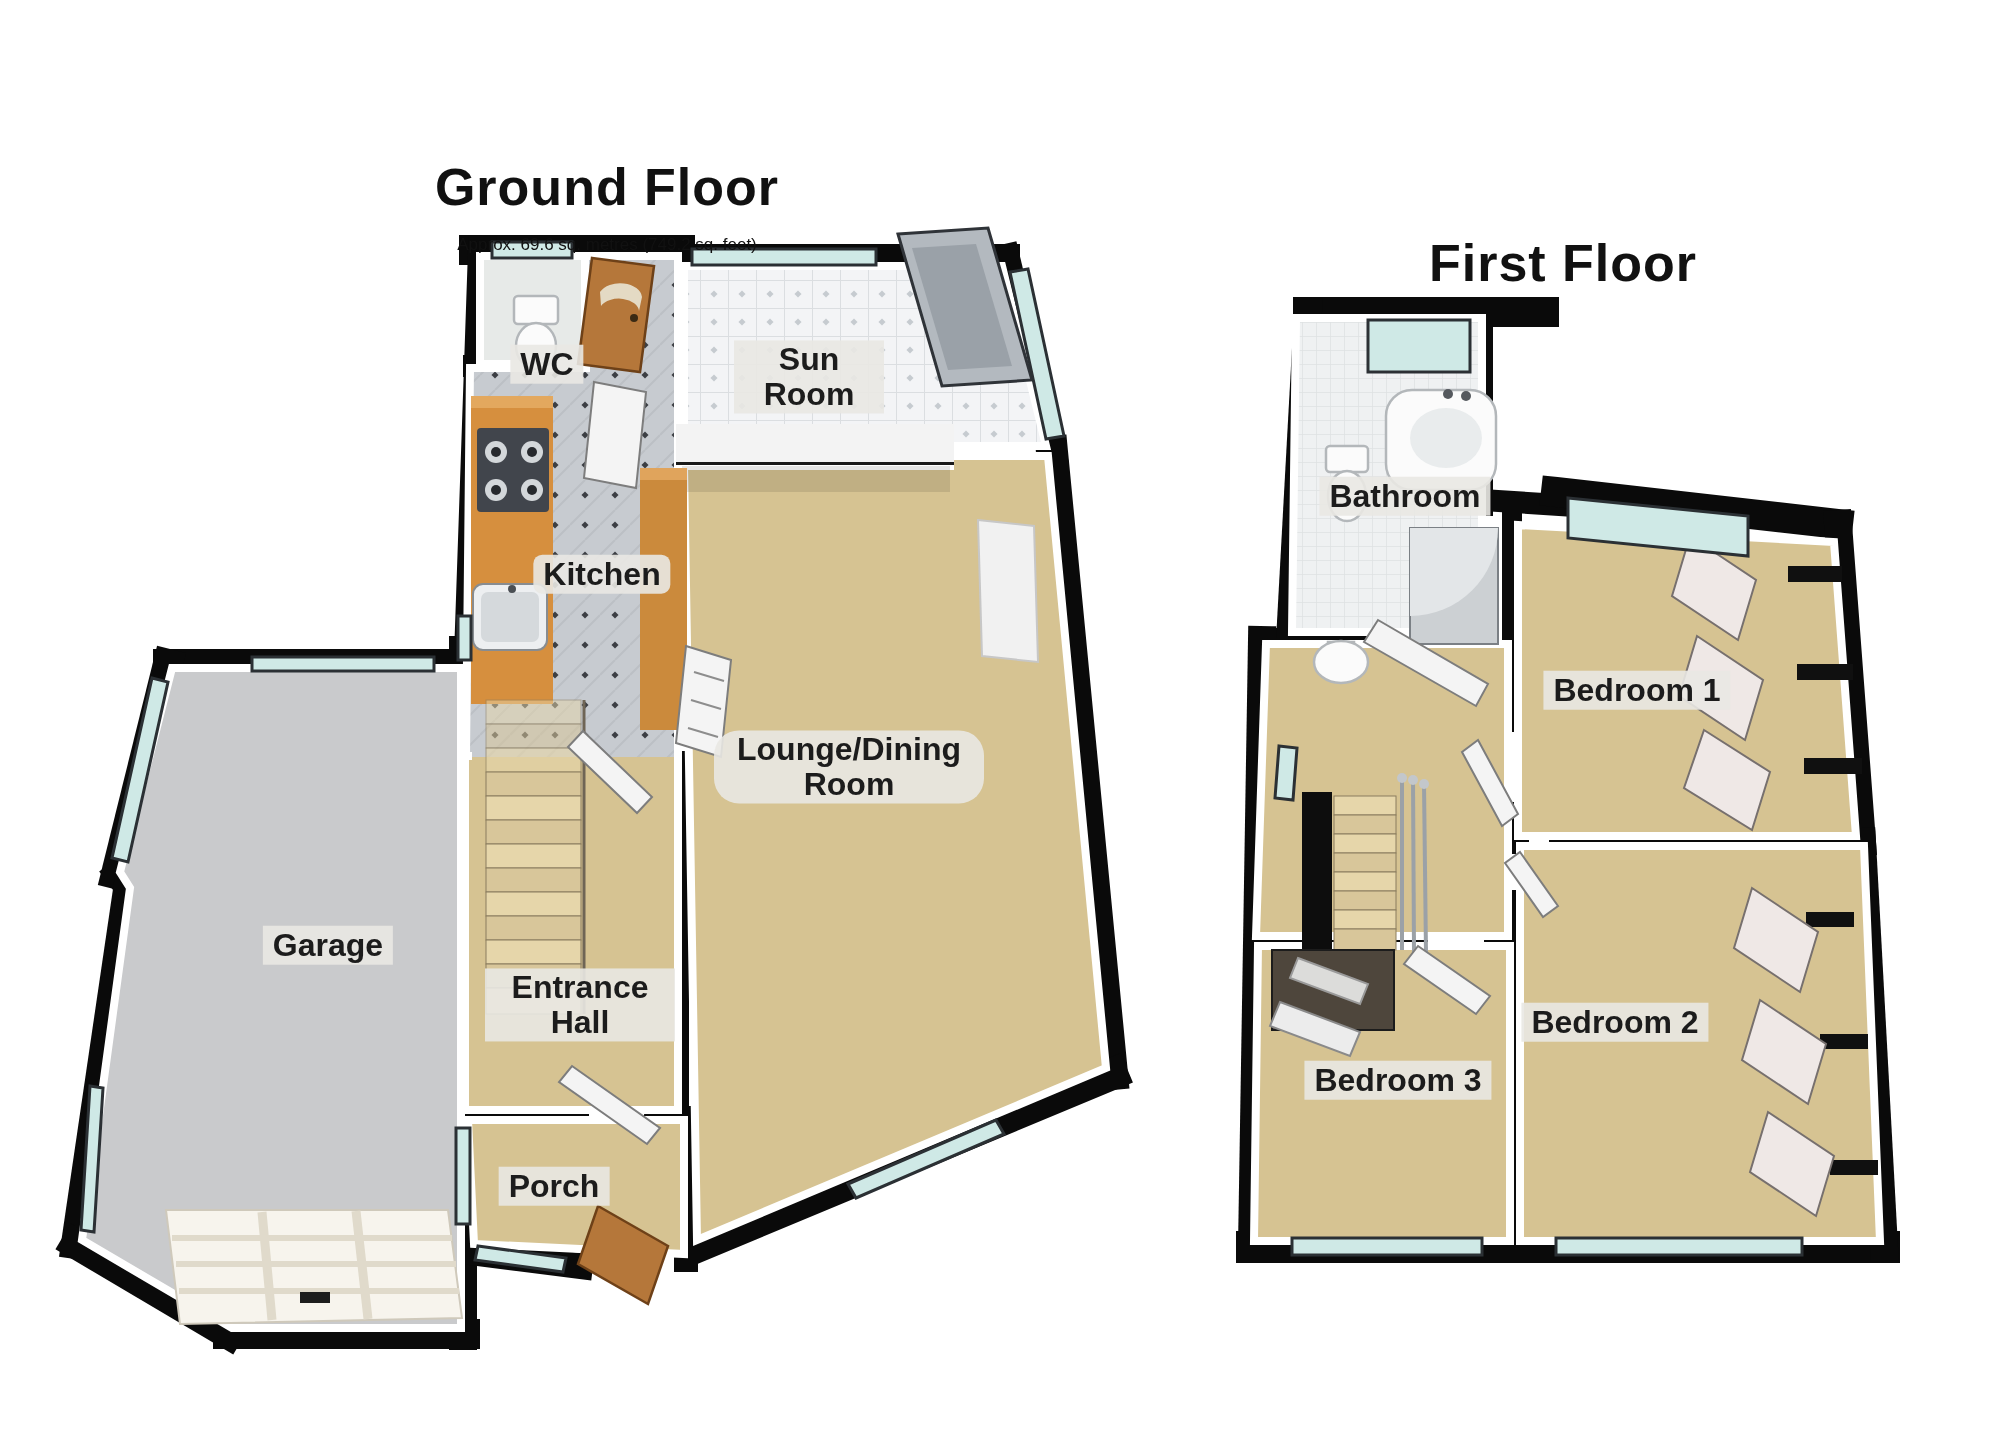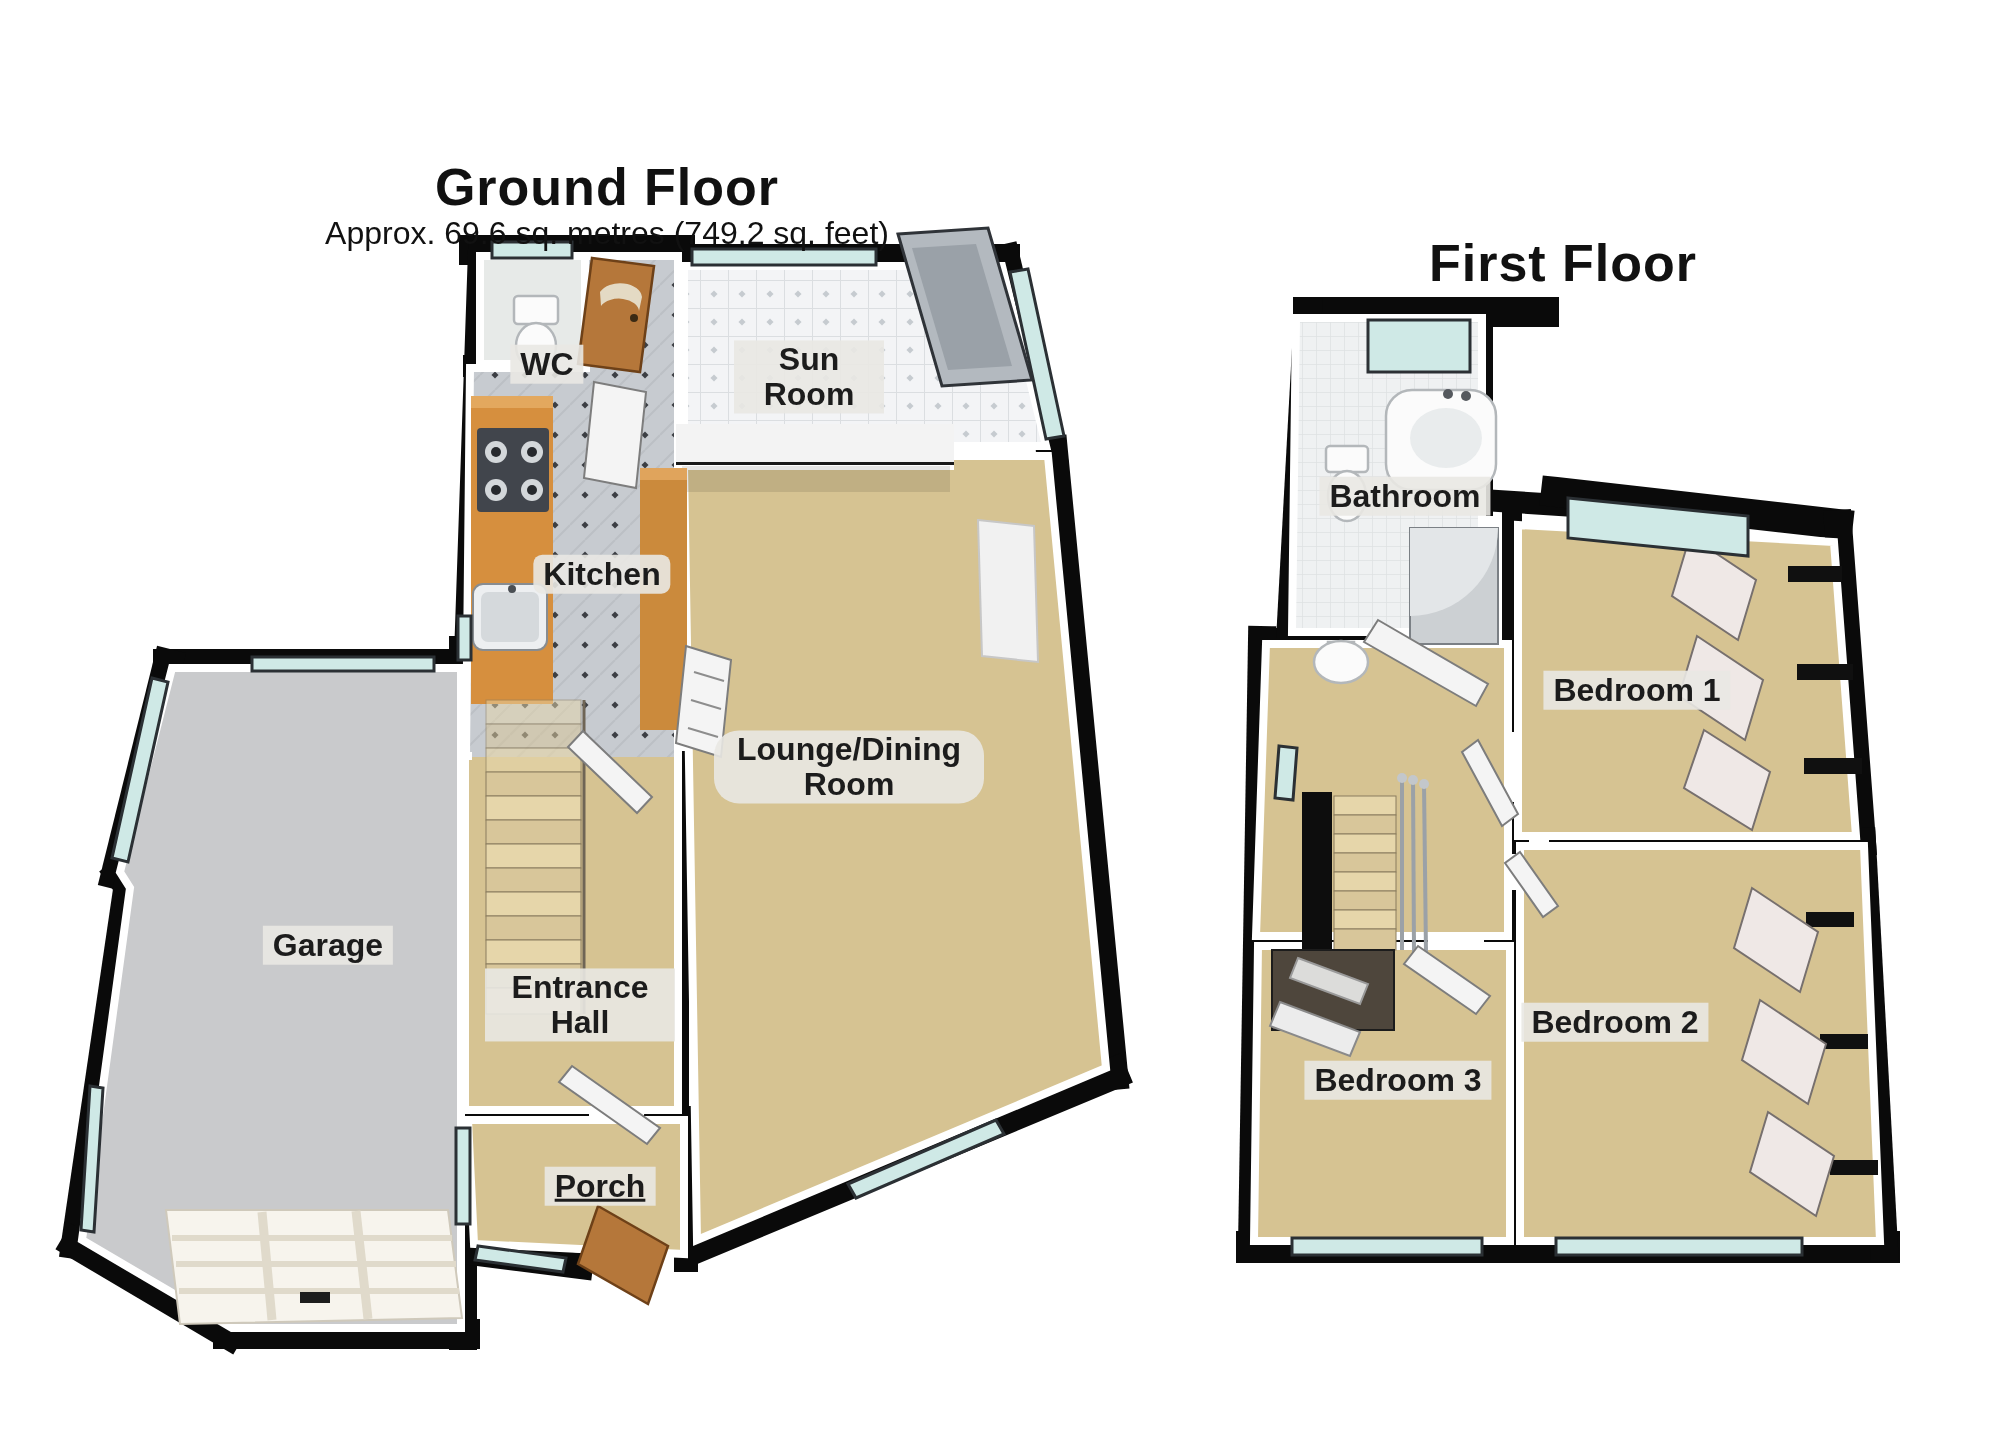--- a/index.html
+++ b/index.html
@@ -15,21 +15,21 @@
   .win{fill:var(--window-glass);stroke:#2b3034;stroke-width:3;}
   .door-wood{fill:var(--wood);stroke:#6e4118;stroke-width:2.5;}
   .door-white{fill:#f4f4f4;stroke:#7d7d7d;stroke-width:2;}
   .panel{fill:#efe8e6;stroke:#77706e;stroke-width:2;}
   .stub{fill:#101010;}
   .fixture{fill:#fbfbfb;stroke:#b3b7ba;stroke-width:2.5;}
   .tread-a{fill:#e6d6aa;stroke:#8a7c5e;stroke-width:1;}
   .tread-b{fill:#d8c69a;stroke:#8a7c5e;stroke-width:1;}
   .floor-title{position:absolute;transform:translateX(-50%);text-align:center;color:#111;}
   .floor-title .t{font-size:52px;font-weight:bold;letter-spacing:1px;line-height:1.05;}
-  .floor-title .s{font-size:32px;margin-top:0;}
+  .floor-title .s{font-size:17px;margin-top:20px;}
   .room-label{position:absolute;transform:translate(-50%,-50%);
     background:rgba(233,232,227,0.90);color:var(--label-text);
     font-size:32px;font-weight:bold;line-height:1.08;text-align:center;
     padding:2px 10px;white-space:nowrap;}
   .room-label.wrap{white-space:normal;}
 </style>
 </head>
 <body>
 
 <div id="stage">
@@ -289,19 +289,19 @@
 <div class="floor-title" style="left:1563px;top:236px;">
   <div class="t">First Floor</div>
 </div>
 
 <div class="room-label" style="left:547px;top:364px;">WC</div>
 <div class="room-label wrap" style="left:809px;top:377px;width:130px;">Sun Room</div>
 <div class="room-label" style="left:602px;top:574px;border-radius:9px;">Kitchen</div>
 <div class="room-label wrap" style="left:849px;top:767px;width:250px;border-radius:25px;">Lounge/Dining Room</div>
 <div class="room-label" style="left:328px;top:945px;">Garage</div>
 <div class="room-label wrap" style="left:580px;top:1005px;width:170px;">Entrance Hall</div>
-<div class="room-label" style="left:600px;top:1186px;text-decoration:underline;">Porch</div>
+<div class="room-label" style="left:554px;top:1186px;">Porch</div>
 <div class="room-label" style="left:1405px;top:496px;">Bathroom</div>
 <div class="room-label" style="left:1637px;top:690px;">Bedroom 1</div>
 <div class="room-label" style="left:1615px;top:1022px;">Bedroom 2</div>
 <div class="room-label" style="left:1398px;top:1080px;">Bedroom 3</div>
 
 </div>
 
 </body></html>

